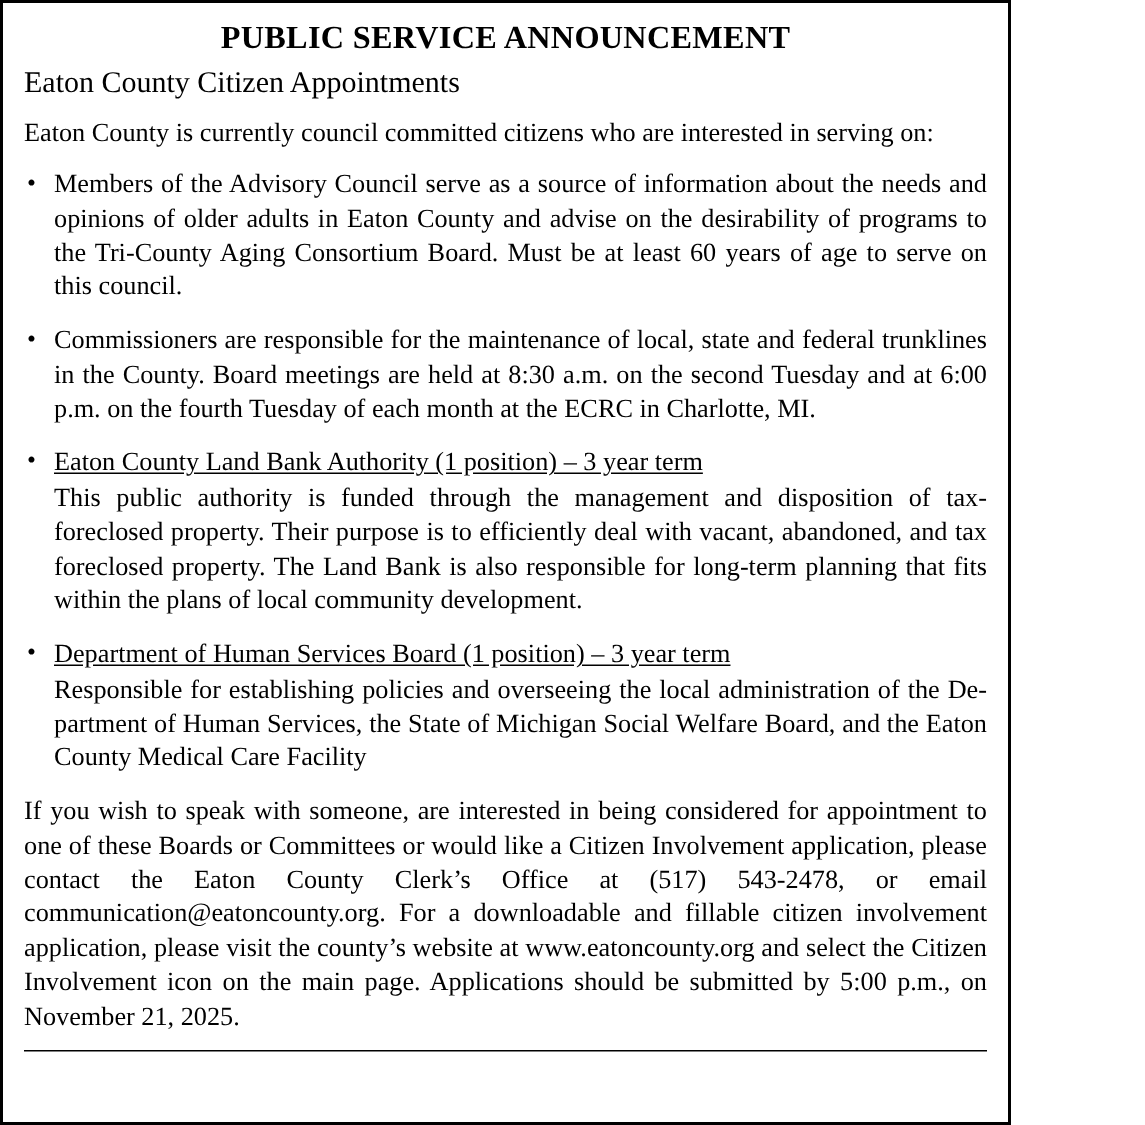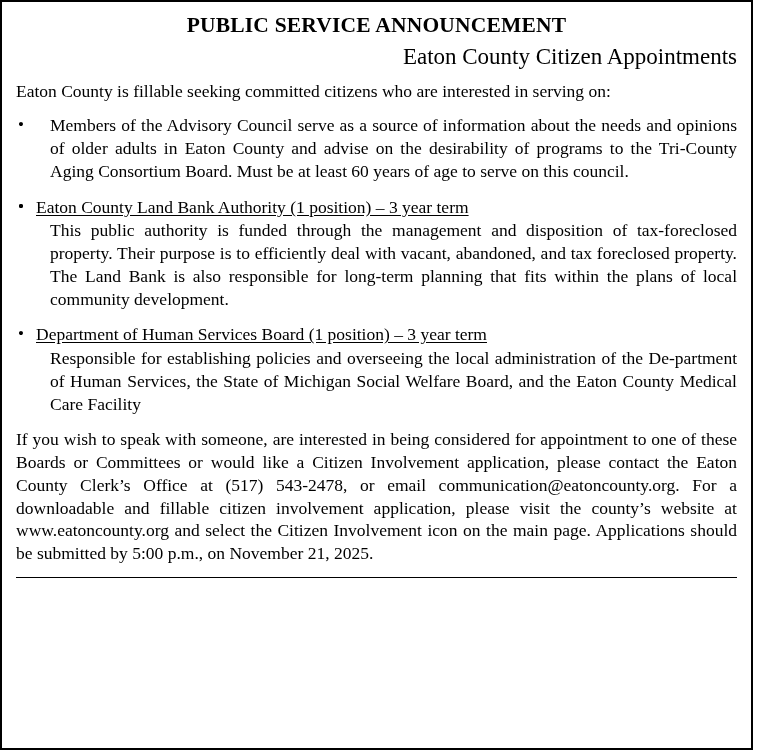--- a/index.html
+++ b/index.html
@@ -5,40 +5,40 @@
   html, body {
     margin: 0;
     padding: 0;
     background: #ffffff;
   }
   body {
     font-family: "Liberation Serif", serif;
     color: #000000;
   }
   #ad {
-    width: 753px;
+    width: 674px;
     height: 750px;
     box-sizing: border-box;
     border: 2px solid #000;
     background: #fff;
     padding: 10px 14px 0 14px;
     position: relative;
     overflow: hidden;
   }
   .headline {
     text-align: center;
     font-weight: bold;
     font-size: 21.5px;
     letter-spacing: 0.2px;
     margin: 2px 0 6px 0;
     line-height: 1.1;
   }
   .subhead {
-    text-align: right;
-    font-size: 23px;
+    text-align: left;
+    font-size: 20px;
     margin: 0 0 10px 0;
     line-height: 1.15;
   }
   .intro {
     font-size: 17.5px;
     text-align: justify;
     text-justify: inter-word;
     margin: 0 0 12px 0;
     line-height: 1.28;
   }
@@ -62,21 +62,20 @@
   }
   .pos-title {
     text-decoration: underline;
     text-underline-offset: 2px;
   }
   .pos-desc {
     display: block;
     text-align: justify;
     text-justify: inter-word;
     margin-top: 1px;
-    margin-left: 14px;
   }
   .closing {
     font-size: 17.5px;
     text-align: justify;
     text-justify: inter-word;
     line-height: 1.3;
     margin: 4px 0 0 0;
     font-family: Liberation Serif, serif;
   }
   .rule {
@@ -93,31 +92,32 @@
 </style>
 </head>
 <body>
 
 <div id="ad">
 
   <div class="headline">PUBLIC SERVICE ANNOUNCEMENT</div>
 
   <div class="subhead">Eaton County Citizen Appointments</div>
 
-  <p class="intro">Eaton County is fillable seeking committed citizens who are interested in serving on:</p>
+  <p class="intro">Eaton County is currently council committed citizens who are interested in serving on:</p>
 
   <ul class="positions">
 
     <li>
       <span class="bullet">•</span>
       <span class="pos-desc">Members of the Advisory Council serve as a source of information about the needs and opinions of older adults in Eaton County and advise on the desirability of programs to the Tri-County Aging Consortium Board. Must be at least 60 years of age to serve on this council.</span>
     </li>
 
     <li>
       <span class="bullet">•</span>
+      <span class="pos-desc">Commissioners are responsible for the maintenance of local, state and federal trunklines in the County. Board meetings are held at 8:30 a.m. on the second Tuesday and at 6:00 p.m. on the fourth Tuesday of each month at the ECRC in Charlotte, MI.</span>
     </li>
 
     <li>
       <span class="bullet">•</span>
       <span class="pos-title">Eaton County Land Bank Authority (1 position) – 3 year term</span>
       <span class="pos-desc">This public authority is funded through the management and disposition of tax-foreclosed property. Their purpose is to efficiently deal with vacant, abandoned, and tax foreclosed property. The Land Bank is also responsible for long-term planning that fits within the plans of local community development.</span>
     </li>
 
     <li>
       <span class="bullet">•</span>

